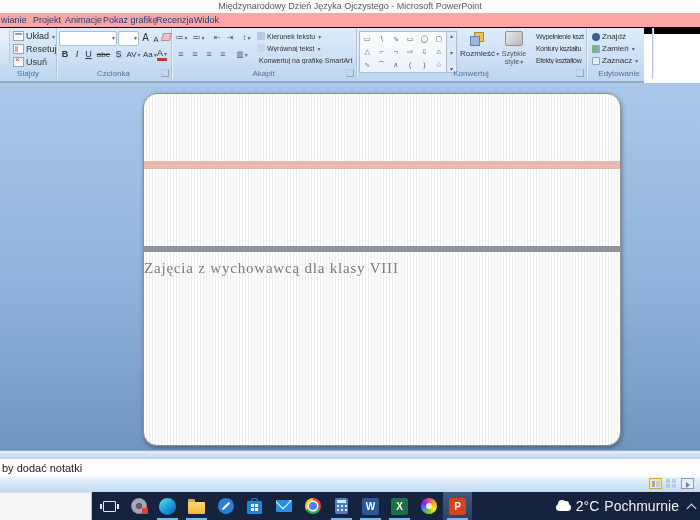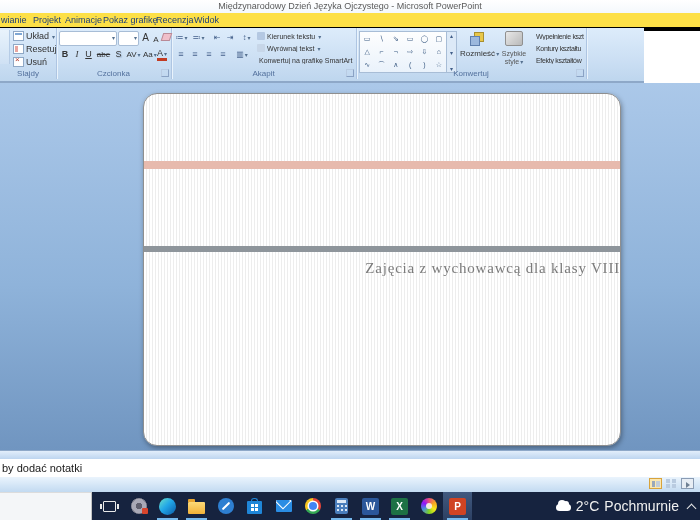--- a/index.html
+++ b/index.html
@@ -6,21 +6,21 @@
   body{position:relative;width:700px;height:520px;overflow:hidden;
        font-family:"Liberation Sans",sans-serif;background:#fff}
 
   
   .titlebar{position:absolute;left:0;top:0;width:700px;height:13px;
     background:linear-gradient(#ffffff,#f4f8fc);font-size:9px;color:#5a5a5a;
     text-align:center;line-height:13px;white-space:nowrap}
 
   
   .tabrow{position:absolute;left:0;top:13px;width:700px;height:14px;
-    background:#fde047;border-bottom:4px solid #000000}
+    background:#fca5a5;border-bottom:7px solid #000000}
   .tab{position:absolute;top:0;height:14px;font-size:9px;line-height:14px;color:#1d3f7b;cursor:default}
 
   
   .ribbon{position:absolute;left:0;top:28px;width:644px;height:53px;
     background:linear-gradient(#ddecfb,#cadef3 65%,#bed6ee);border-bottom:2px solid #8ea8c8}
   .group{position:absolute;top:0;height:51px;border-right:1px solid #aec5e2;box-shadow:1px 0 0 #e9f3fc}
   .glabel{position:absolute;bottom:1px;left:0;right:0;text-align:center;
     font-size:8px;color:#52709c;white-space:nowrap}
   .dl{position:absolute;right:2px;bottom:2px;width:6px;height:6px;
     border:1px solid #8aa2c4;border-top-color:#b9cbe2;border-left-color:#b9cbe2}
@@ -54,21 +54,21 @@
     background:linear-gradient(180deg,#abc8e9,#8fb3da 55%,#7095c0)}
   .slide{position:absolute;left:143px;top:10px;width:476px;height:351px;
     background:repeating-linear-gradient(90deg,#ffffff 0 2px,#ededed 2px 3px);
     border:1px solid #8f8f8f;border-radius:14px;overflow:hidden;
     box-shadow:1px 2px 5px rgba(0,0,0,.35)}
   .band-pink{position:absolute;left:0;top:67px;width:100%;height:8px;background:#e7baad}
   .band-orange{position:absolute;left:0;top:75px;width:100%;height:77px;background:#c6431b;
     display:flex;align-items:center;justify-content:center}
   .slide-title{font-size:24px;line-height:32px;color:#ffffff;text-align:center;padding:0 30px}
   .band-gray{position:absolute;left:0;top:152px;width:100%;height:6px;background:#8e959b}
-  .slide-subtitle{position:absolute;left:0;top:166px;width:100%;text-align:right;
+  .slide-subtitle{position:absolute;left:0;top:166px;width:100%;text-align:left;
     font-family:"Liberation Serif",serif;font-size:15px;color:#7b7b7b;letter-spacing:.8px}
 
   
   .splitter{position:absolute;left:0;top:450px;width:700px;height:9px;
     background:linear-gradient(#e2eefb,#b9d2ee);border-top:1px solid #8ea8c8;border-bottom:1px solid #97b1d3}
   .notes{position:absolute;left:0;top:459px;width:700px;height:18px;background:#ffffff;
     font-size:11px;color:#1a1a1a;line-height:18px;padding-left:2px;box-sizing:border-box}
   .statusbar{position:absolute;left:0;top:477px;width:700px;height:15px;
     background:linear-gradient(#eaf4fd,#c2daf1);border-bottom:1px solid #7f9cbf}
   .views{position:absolute;right:6px;top:1px;display:flex;gap:3px;align-items:center}
@@ -253,20 +253,35 @@
         <span style="letter-spacing:-.3px">Kontury kształtu</span>
       </div>
     <div class="stack dd" style="left:178px;top:28px;width:50px">
         <span class="cicon" style="background:linear-gradient(#cfe0f2,#7f9fd0);border-radius:50%"></span>
         <span style="letter-spacing:-.3px">Efekty kształtów</span>
       </div>
     <div class="glabel">Konwertuj</div>
     <div class="dl"></div>
   </div>
 
+  <div class="group" style="left:586px;width:66px">
+    <div class="sb" style="left:6px;top:4px;font-size:8px">
+        <span class="cicon" style="background:#3a5f8c;border-radius:50%"></span>
+        <span>Znajdź</span>
+      </div>
+    <div class="sb dd" style="left:6px;top:16px;font-size:8px">
+        <span class="cicon" style="background:linear-gradient(90deg,#7fb07f 50%,#90a8cc 50%)"></span>
+        <span>Zamień</span>
+      </div>
+    <div class="sb dd" style="left:6px;top:28px;font-size:8px">
+        <span class="cicon" style="background:#e8eef5;border:1px solid #8aa2c4;width:6px;height:6px"></span>
+        <span>Zaznacz</span>
+      </div>
+    <div class="glabel">Edytowanie</div>
+  </div>
 </div>
 
 <div class="canvas">
   <div class="slide">
     <div class="band-pink"></div>
     <div class="band-gray"></div>
     <div class="slide-subtitle">Zajęcia z wychowawcą dla klasy VIII</div>
   </div>
 </div>
 

